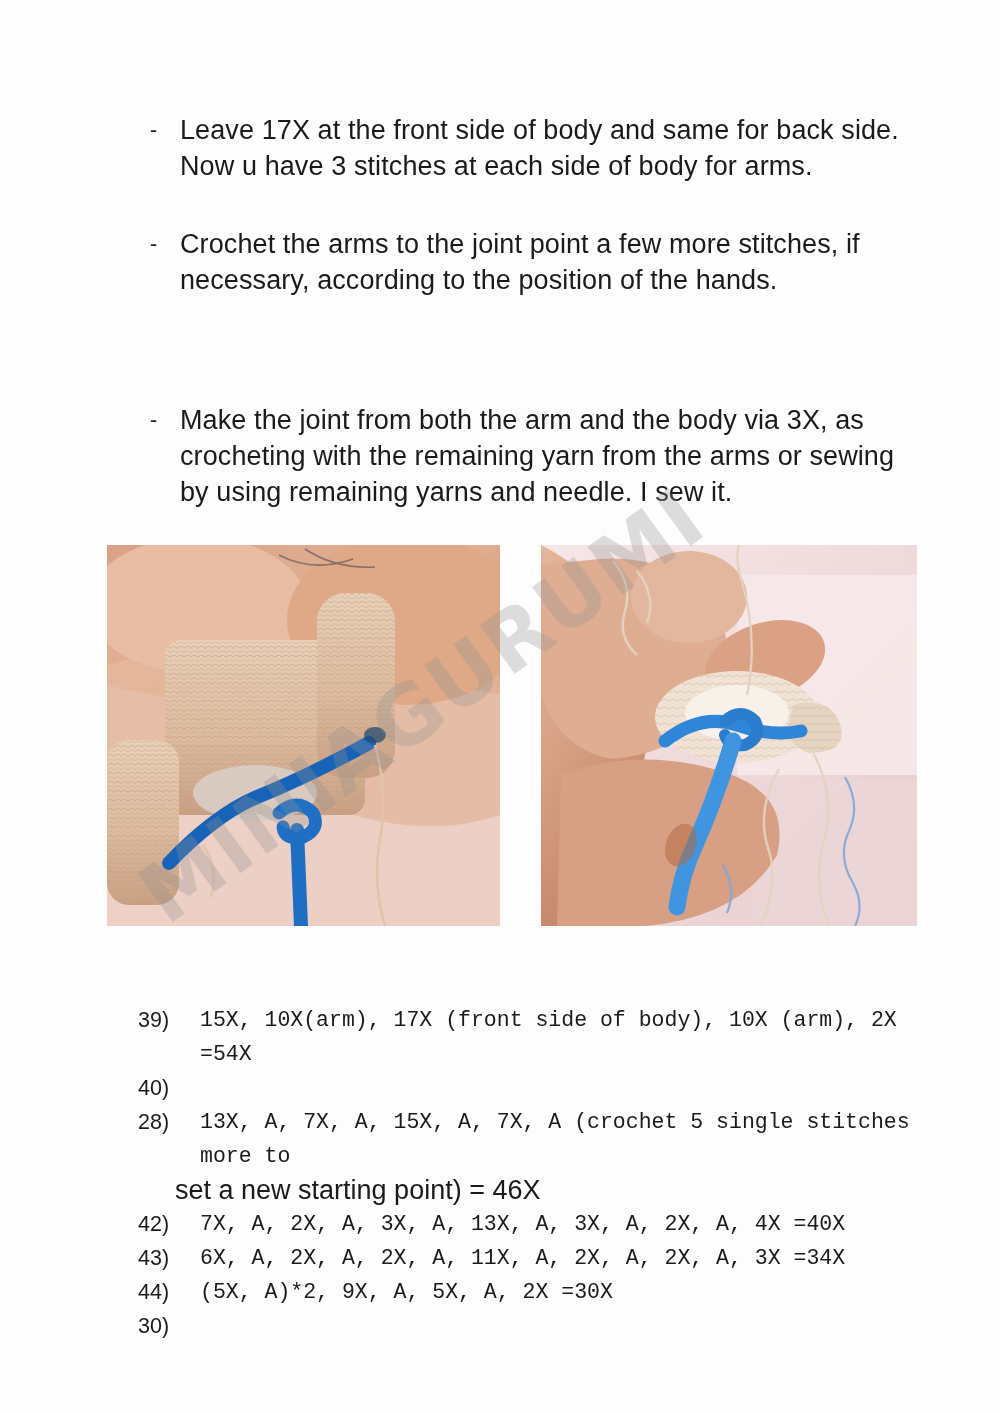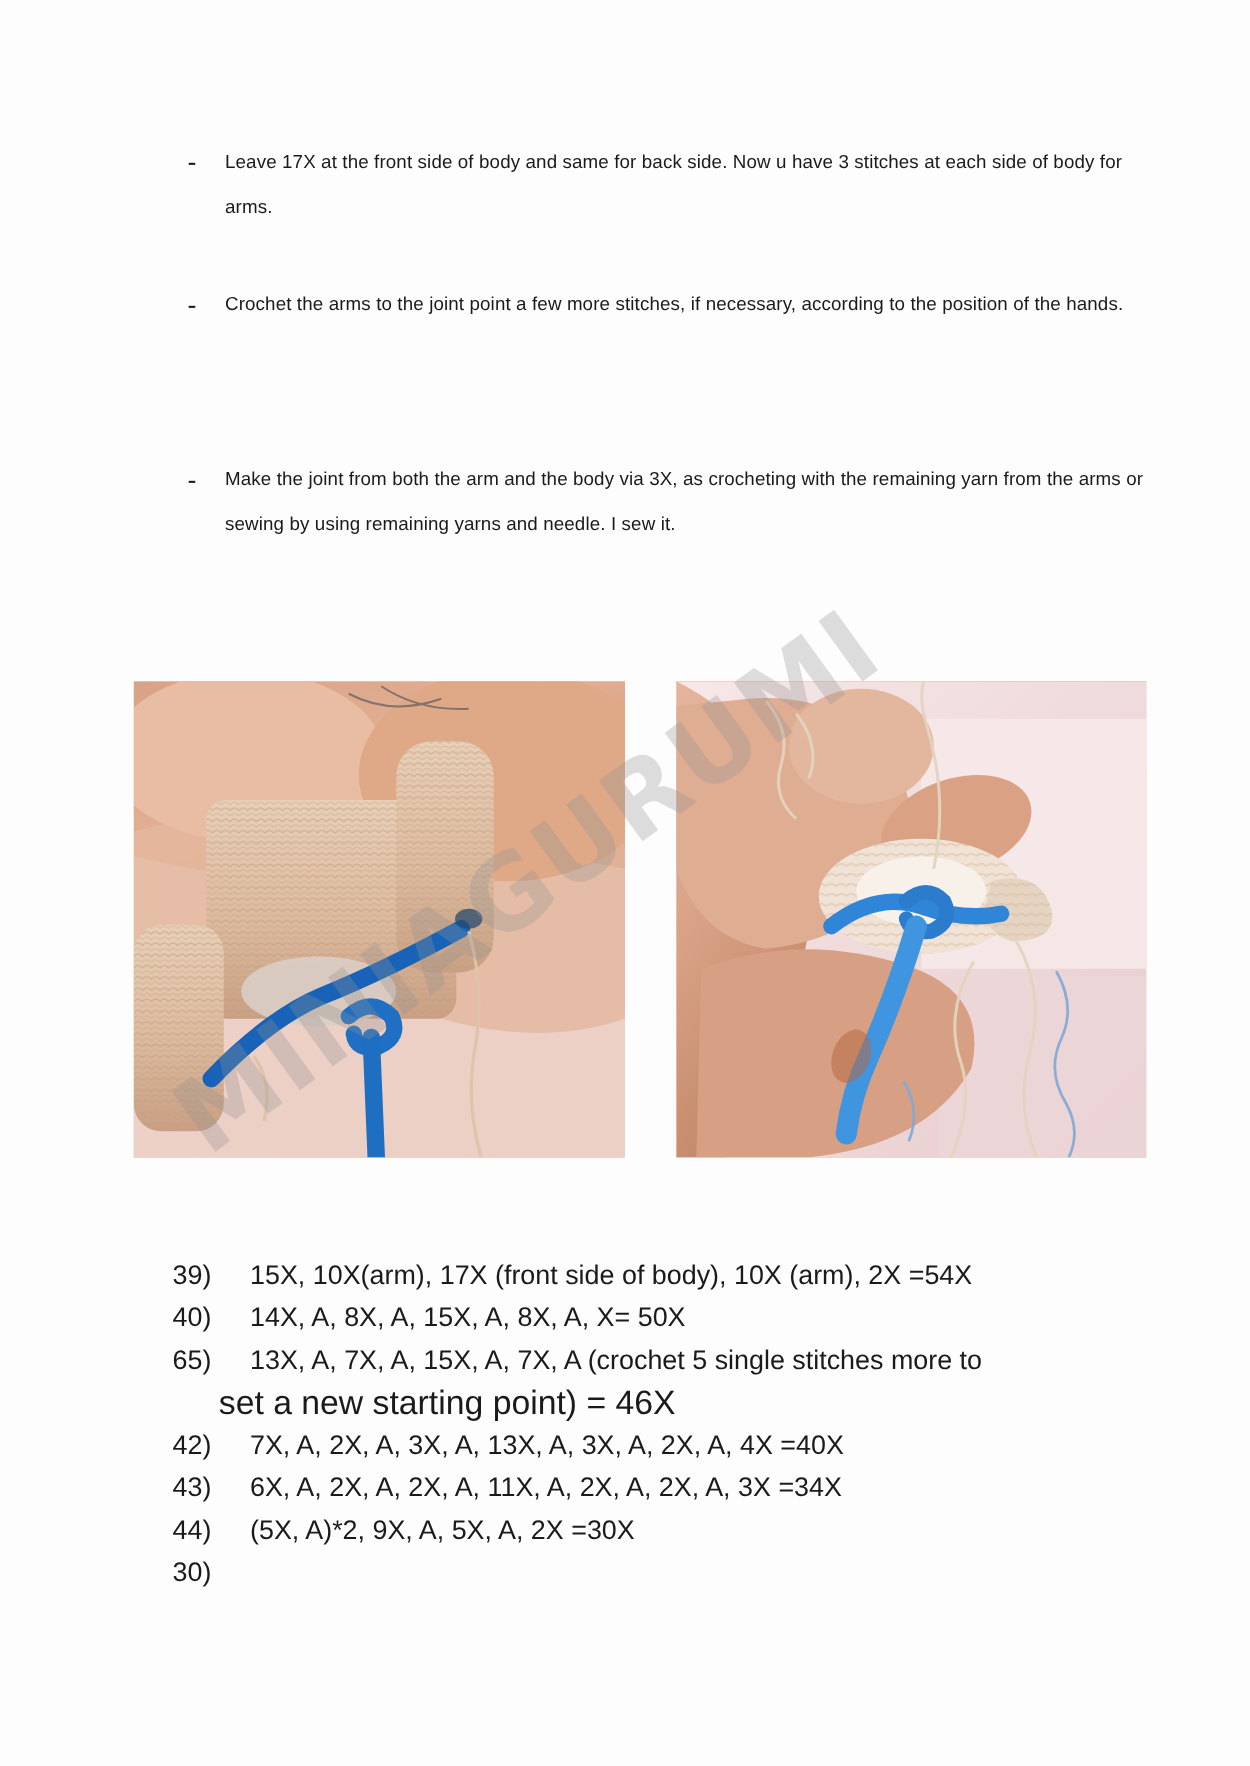--- a/index.html
+++ b/index.html
@@ -40,21 +40,21 @@
 
   .bullet-dash {
     flex: 0 0 auto;
     width: 30px;
     font-size: 21.5px;
     line-height: 36px;
     color: #1a1a1a;
   }
   .bullet-text {
     flex: 1 1 auto;
-    font-size: 15px;
+    font-size: 27px;
     line-height: 36px;
     color: #1a1a1a;
     letter-spacing: 0.1px;
   }
 
   
   .photo-row {
     position: absolute;
     left: 107px;
     top: 545px;
@@ -118,20 +118,21 @@
     font-size: 21.5px;
     line-height: 34px;
     color: #1a1a1a;
   }
   .row-num {
     flex: 0 0 auto;
     width: 62px;
   }
   .row-body {
     flex: 1 1 auto;
+    font-family: Liberation Mono, monospace;
   }
   .row-cont {
     padding-left: 155px;
     font-size: 27px;
     line-height: 34px;
     color: #1a1a1a;
   }
 </style>
 </head>
 <body>
@@ -283,25 +284,24 @@
 
   <div class="rows">
 
     <div class="row-line">
       <span class="row-num">39)</span>
       <span class="row-body">15X, 10X(arm), 17X (front side of body), 10X (arm), 2X =54X</span>
     </div>
 
     <div class="row-line">
       <span class="row-num">40)</span>
-      <span class="row-body">14X, A, 8X, A, 15X, A, 8X, A, X= 50X</span>
-    </div>
-
-    <div class="row-line">
-      <span class="row-num">65)</span>
+    </div>
+
+    <div class="row-line">
+      <span class="row-num">28)</span>
       <span class="row-body">13X, A, 7X, A, 15X, A, 7X, A (crochet 5 single stitches more to</span>
     </div>
     <div class="row-cont">set a new starting point) = 46X</div>
 
     <div class="row-line">
       <span class="row-num">42)</span>
       <span class="row-body">7X, A, 2X, A, 3X, A, 13X, A, 3X, A, 2X, A, 4X =40X</span>
     </div>
 
     <div class="row-line">

